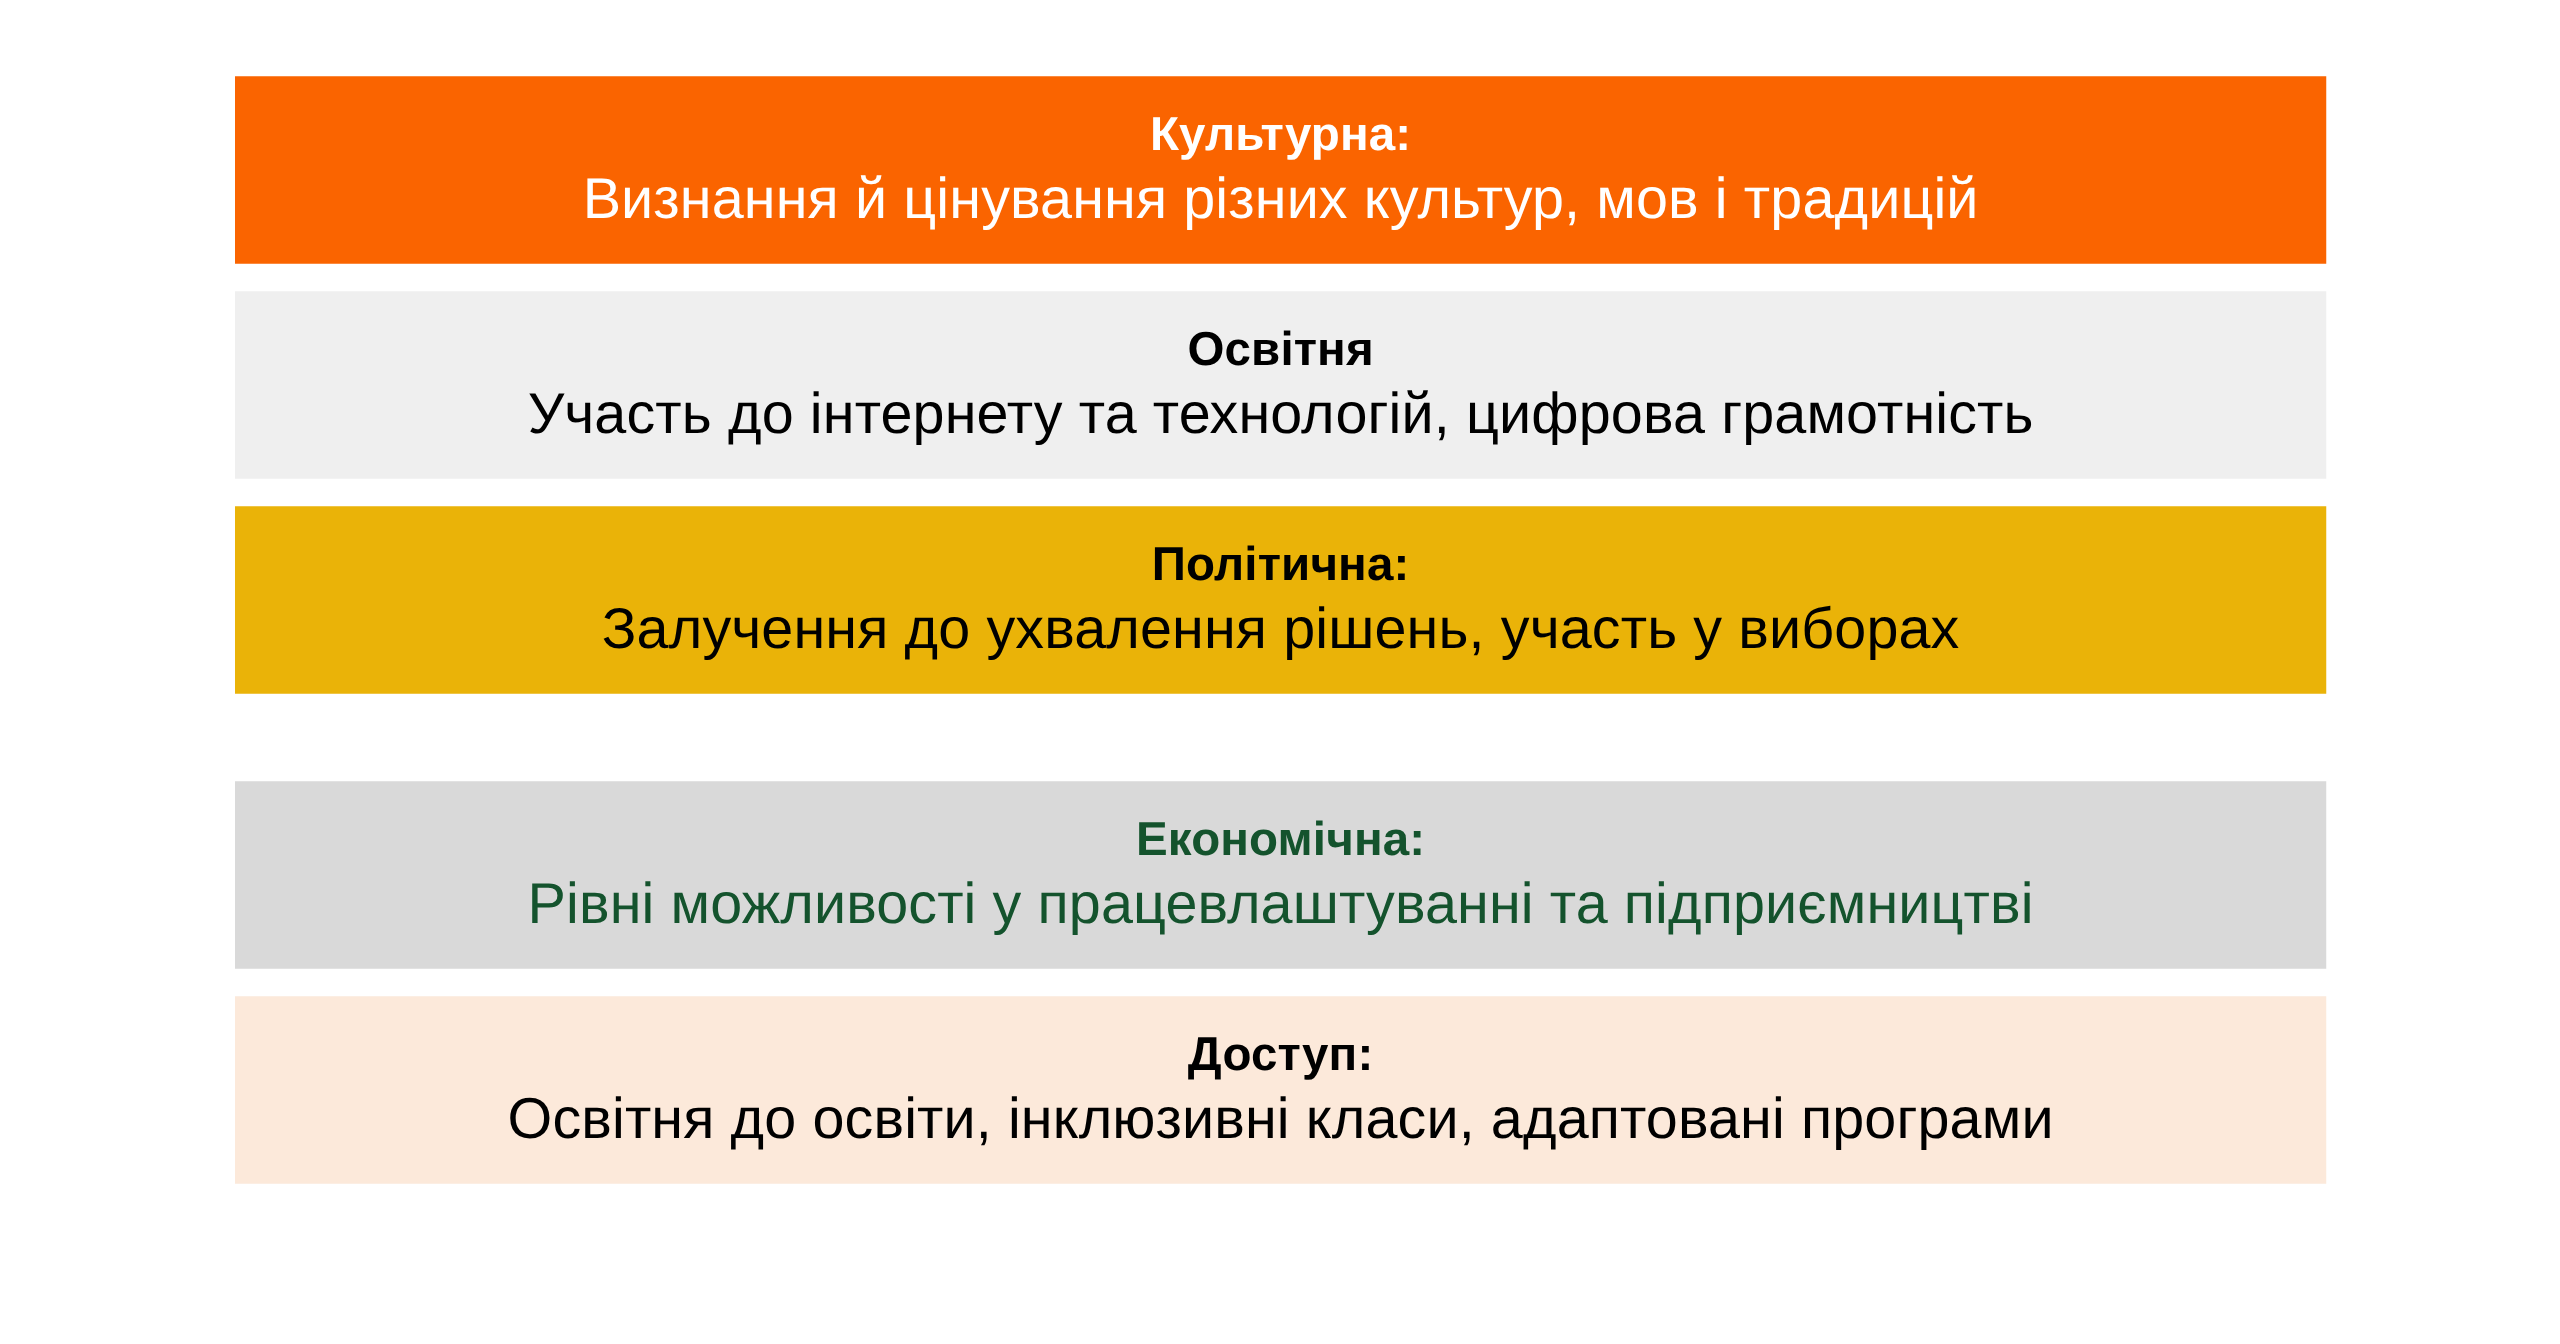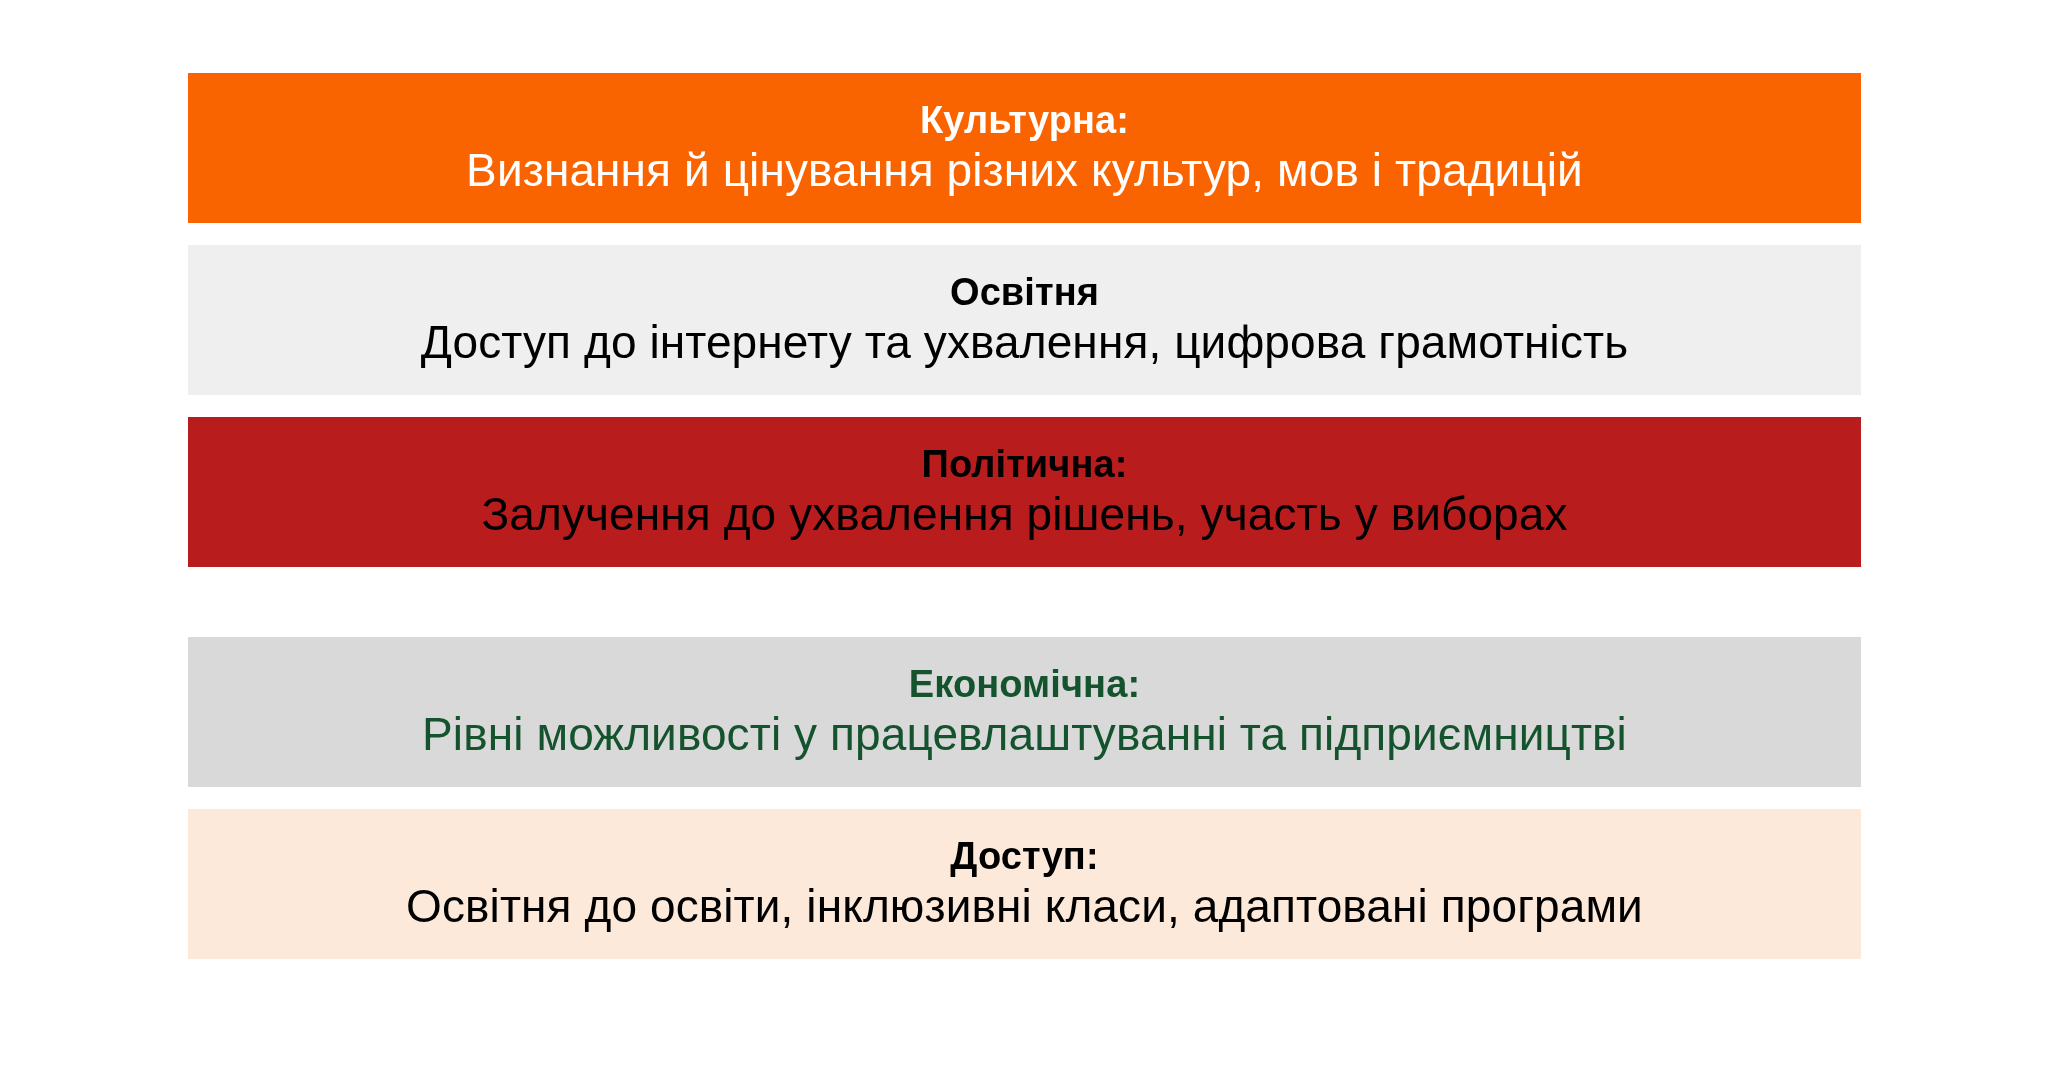--- a/index.html
+++ b/index.html
@@ -19,21 +19,21 @@
     position: relative;
     width: 2048px;
     height: 1075px;
     background: #ffffff;
     box-sizing: border-box;
   }
 
   .bands {
     position: absolute;
     left: 188px;
-    top: 73px;
+    top: 61px;
     width: 1673px;
     display: flex;
     flex-direction: column;
     gap: 22px;
   }
 
   .band {
     width: 100%;
     height: 150px;
     box-sizing: border-box;
@@ -68,24 +68,24 @@
 <div class="slide">
   <div class="bands">
 
     <div class="band" style="background: rgb(250, 100, 0); color: rgb(255, 255, 255);">
       <div class="band-title">Культурна:</div>
       <div class="band-desc">Визнання й цінування різних культур, мов і традицій</div>
     </div>
 
     <div class="band" style="background: rgb(239, 239, 239); color: rgb(0, 0, 0);">
       <div class="band-title">Освітня</div>
-      <div class="band-desc">Доступ до інтернету та ухвалення, цифрова грамотність</div>
+      <div class="band-desc">Участь до інтернету та технологій, цифрова грамотність</div>
     </div>
 
-    <div class="band" style="background: #b91c1c; color: rgb(0, 0, 0);">
+    <div class="band" style="background: #eab308; color: rgb(0, 0, 0);">
       <div class="band-title">Політична:</div>
       <div class="band-desc">Залучення до ухвалення рішень, участь у виборах</div>
     </div>
 
     <div class="band" style="background: rgb(217, 217, 217); color: #14532d; margin-top: 48px;">
       <div class="band-title">Економічна:</div>
       <div class="band-desc">Рівні можливості у працевлаштуванні та підприємництві</div>
     </div>
 
 

